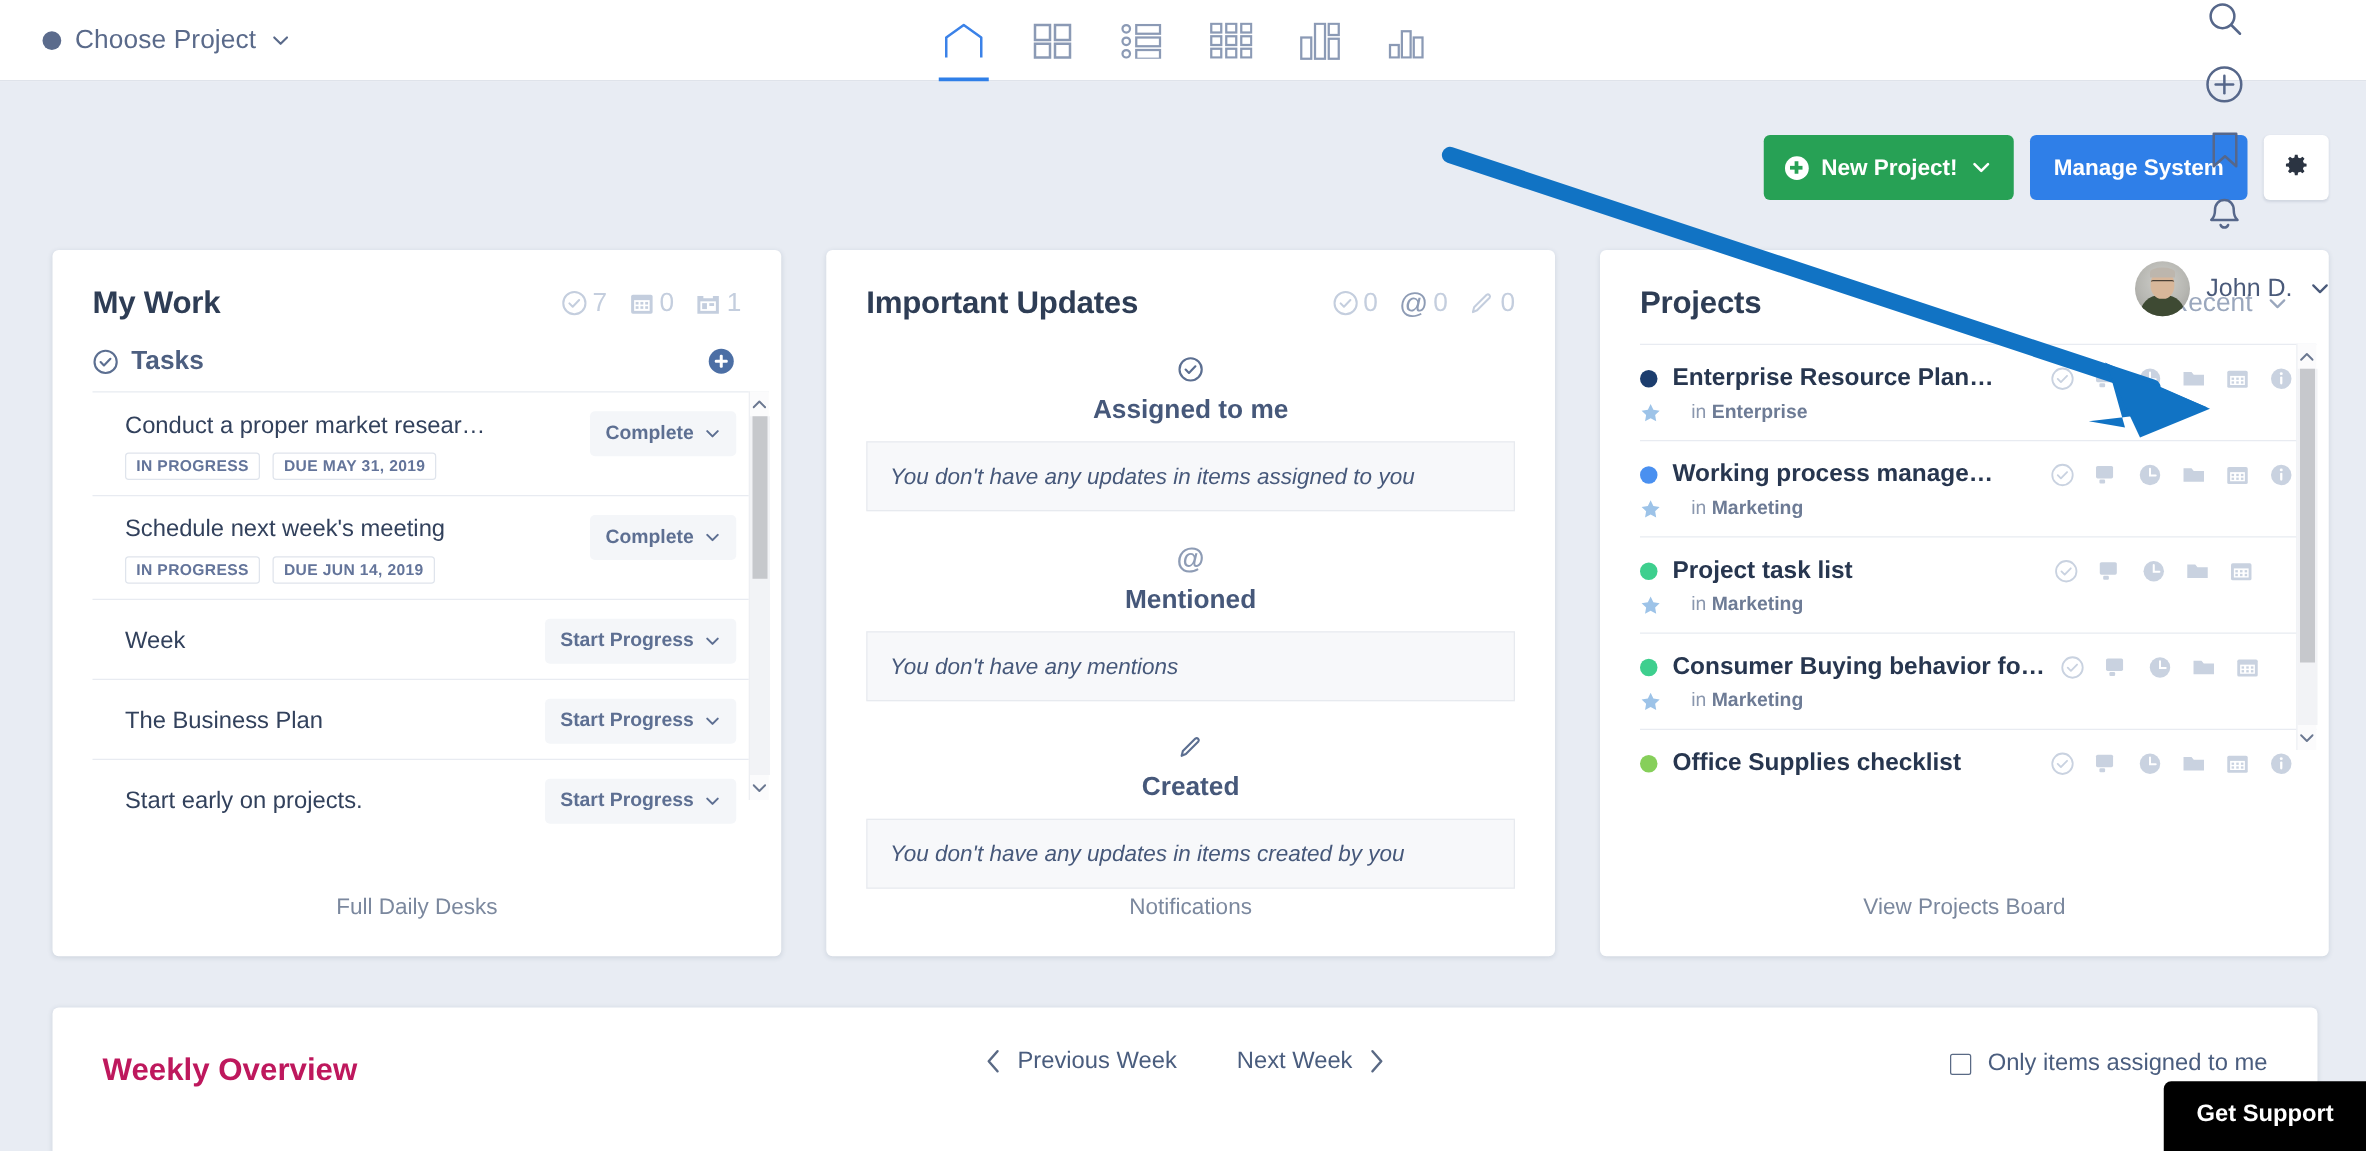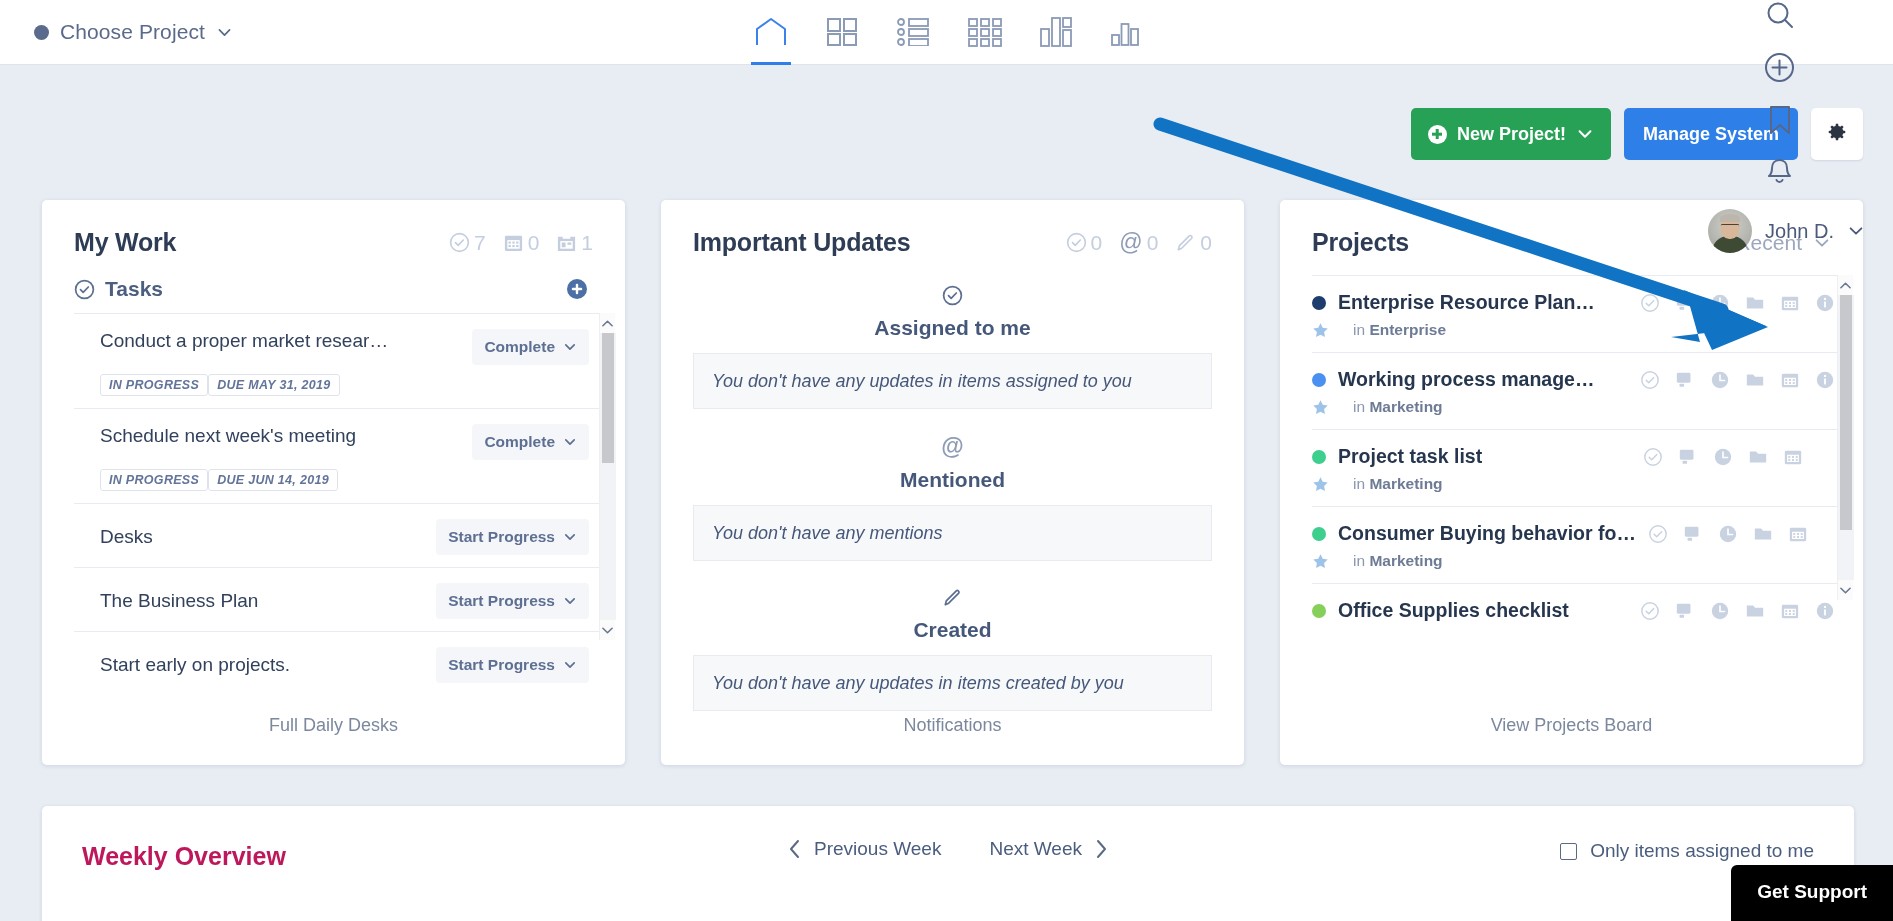--- a/index.html
+++ b/index.html
@@ -11,21 +11,21 @@
     -webkit-font-smoothing: antialiased;
   }
   .app { position: relative; width: 1893px; height: 921px; }
 
   
   .topbar {
     position: absolute; top: 0; left: 0;
     width: 1893px; height: 65px;
     background: #ffffff;
     border-bottom: 1px solid #dfe3ea;
-    display: flex; align-items: center;
+    display: flex; 
     z-index: 5;
   }
   .project-picker {
     display: flex; align-items: center; gap: 11px;
     margin-left: 34px; cursor: pointer;
   }
   .pp-dot { width: 15px; height: 15px; border-radius: 50%; background: #5b6b8c; flex: none; }
   .pp-label { font-size: 21px; color: #5a6a8a; letter-spacing: .1px; }
   .chev { display: inline-block; }
   .chev svg { display: block; }
@@ -140,21 +140,21 @@
   .task-list { padding: 0 10px 0 32px; }
   .task-row {
     border-top: 1px solid #e8ebf1;
     padding: 14px 0 12px 0;
     display: flex; align-items: flex-start; justify-content: space-between;
     min-height: 62px;
   }
   .task-row:first-child { border-top: 1px solid #e8ebf1; }
   .task-main { padding-left: 26px; padding-top: 1px; }
   .task-name { font-size: 19px; color: #32415c; line-height: 1.25; }
-  .task-tags { display: flex; margin-top: 21px; font-style: italic; }
+  .task-tags { display: flex; gap: 10px; margin-top: 9px; }
   .tag {
     border: 1px solid #dfe4ec; border-radius: 3px;
     padding: 3px 8px; font-size: 12.5px; font-weight: bold;
     color: #63749a; letter-spacing: .3px; white-space: nowrap;
   }
   .status-btn {
     background: #f4f6f9; border-radius: 4px;
     padding: 9px 12px; font-size: 15.5px; font-weight: bold; color: #5d6f92;
     display: flex; align-items: center; gap: 8px; cursor: pointer;
     white-space: nowrap; flex: none; margin-right: 26px; margin-top: 1px;
@@ -458,21 +458,21 @@
             </div>
             <div class="status-btn">
               <span>Complete</span>
               <svg width="14" height="14" viewBox="0 0 20 20">
                   <path d="M4 7l6 6 6-6" stroke="#5d6f92" stroke-width="2.4" fill="none" stroke-linecap="round" stroke-linejoin="round"></path>
                 </svg>
             </div>
           </div>
           <div class="task-row" style="align-items:center;min-height:50px;">
             <div class="task-main">
-              <div class="task-name">Desks</div>
+              <div class="task-name">Week</div>
             </div>
             <div class="status-btn">
               <span>Start Progress</span>
               <svg width="14" height="14" viewBox="0 0 20 20">
                   <path d="M4 7l6 6 6-6" stroke="#5d6f92" stroke-width="2.4" fill="none" stroke-linecap="round" stroke-linejoin="round"></path>
                 </svg>
             </div>
           </div>
           <div class="task-row" style="align-items:center;min-height:50px;">
             <div class="task-main">

